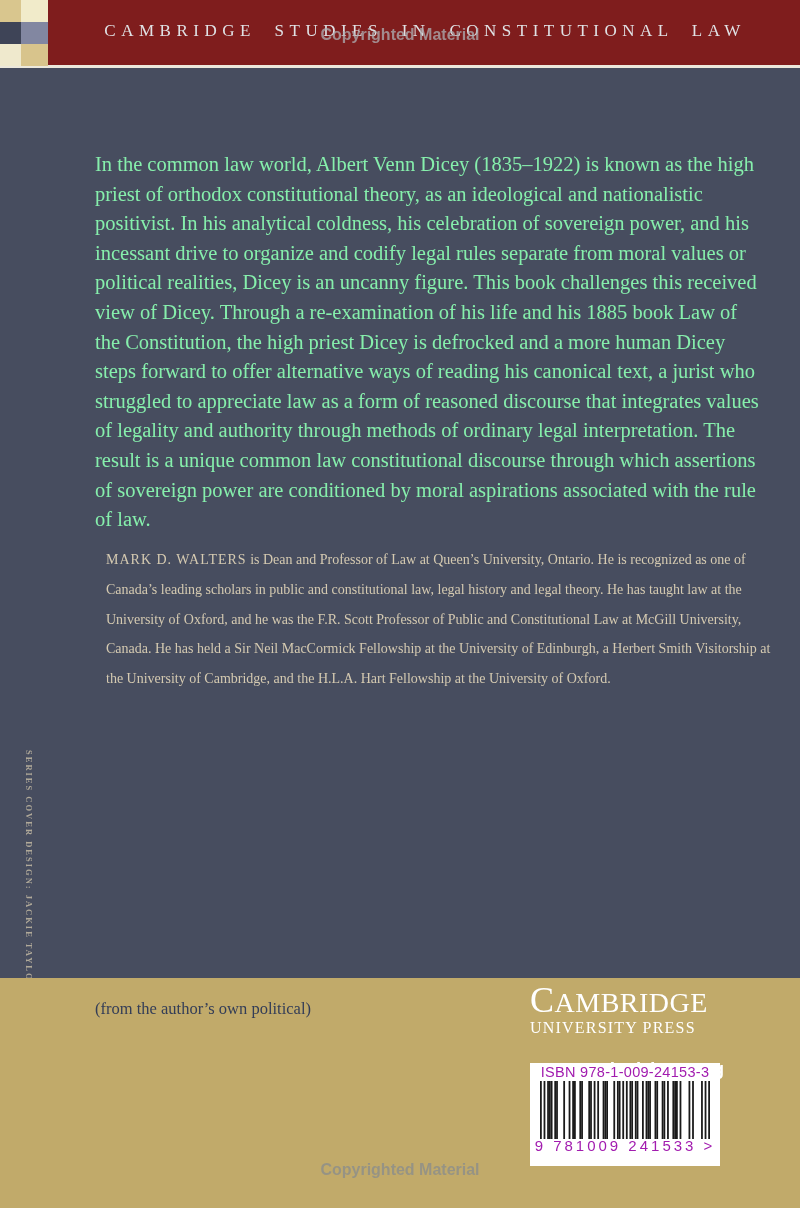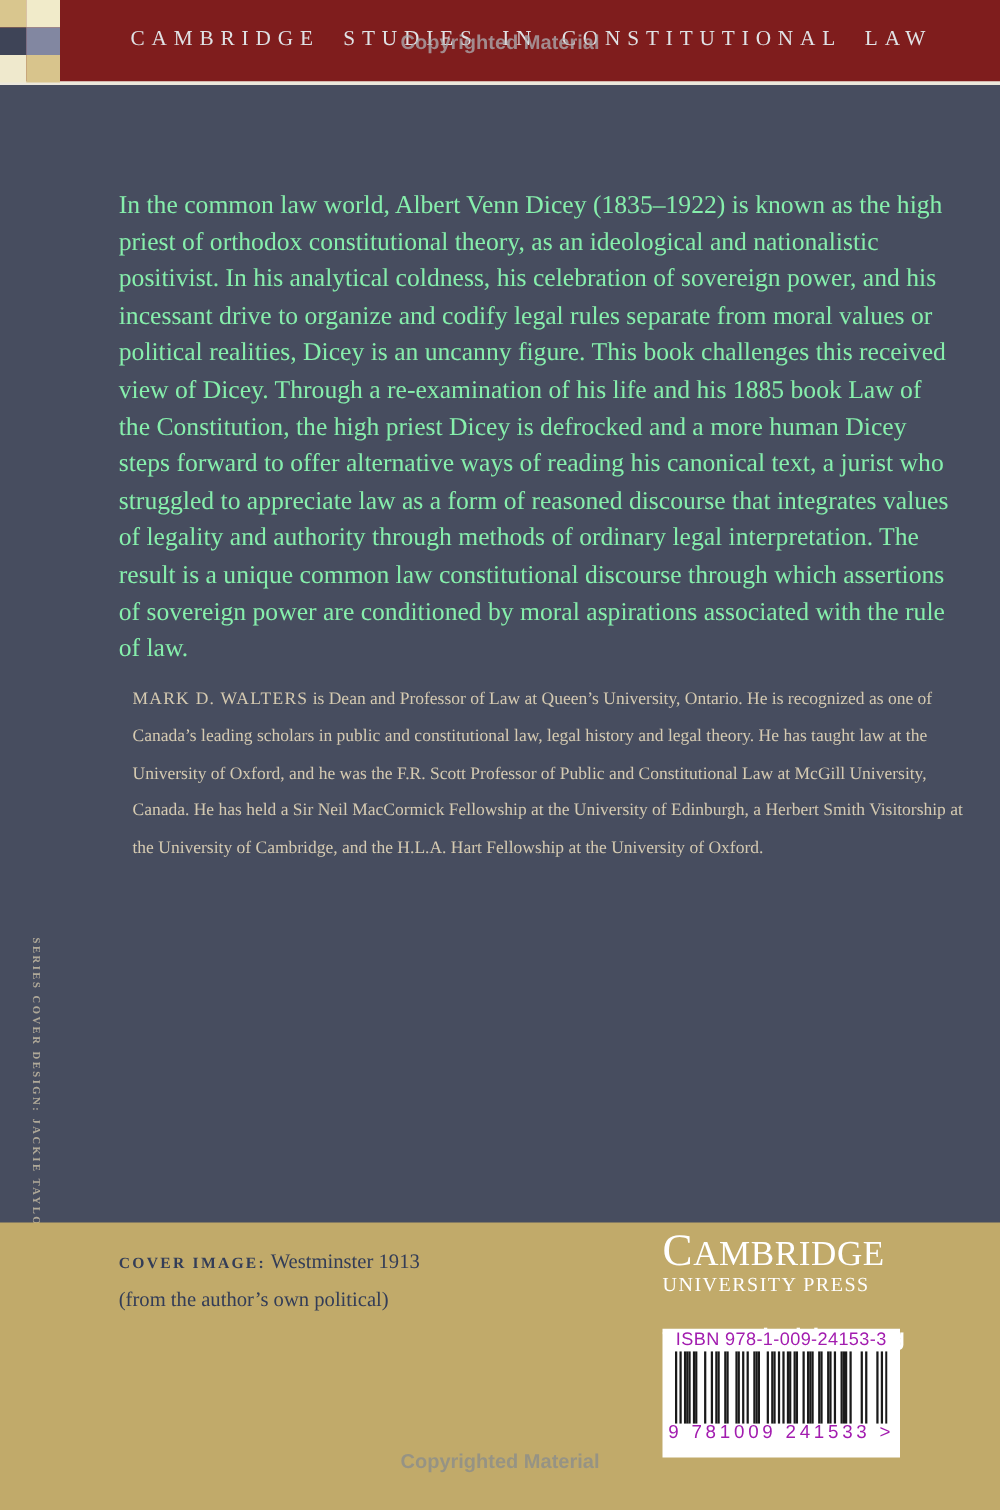--- a/index.html
+++ b/index.html
@@ -106,21 +106,20 @@
 
   <p class="synopsis">In the common law world, Albert Venn Dicey (1835–1922) is known as the high priest of orthodox constitutional theory, as an ideological and nationalistic positivist. In his analytical coldness, his celebration of sovereign power, and his incessant drive to organize and codify legal rules separate from moral values or political realities, Dicey is an uncanny figure. This book challenges this received view of Dicey. Through a re-examination of his life and his 1885 book Law of the Constitution, the high priest Dicey is defrocked and a more human Dicey steps forward to offer alternative ways of reading his canonical text, a jurist who struggled to appreciate law as a form of reasoned discourse that integrates values of legality and authority through methods of ordinary legal interpretation. The result is a unique common law constitutional discourse through which assertions of sovereign power are conditioned by moral aspirations associated with the rule of law.</p>
 
   <p class="bio"><span class="author-name">MARK D. WALTERS</span><span> is Dean and Professor of Law at Queen’s University, Ontario. He is recognized as one of Canada’s leading scholars in public and constitutional law, legal history and legal theory. He has taught law at the University of Oxford, and he was the F.R. Scott Professor of Public and Constitutional Law at McGill University, Canada. He has held a Sir Neil MacCormick Fellowship at the University of Edinburgh, a Herbert Smith Visitorship at the University of Cambridge, and the H.L.A. Hart Fellowship at the University of Oxford.</span></p>
 
   <div class="spine-credit">SERIES COVER DESIGN: JACKIE TAYLOR</div>
 
   <div class="footer-band">
 
     <div class="cover-credit">
-      <div><span class="cover-label">COVER IMAGE:</span><span> Westminster 1913</span></div>
       <div>(from the author’s own political)</div>
     </div>
 
     <div class="publisher">
       <div class="publisher-name">CAMBRIDGE</div>
       <div class="publisher-subtitle">UNIVERSITY PRESS</div>
       <div class="publisher-url">www.cambridge.org</div>
     </div>
 
     <div class="barcode-box">

